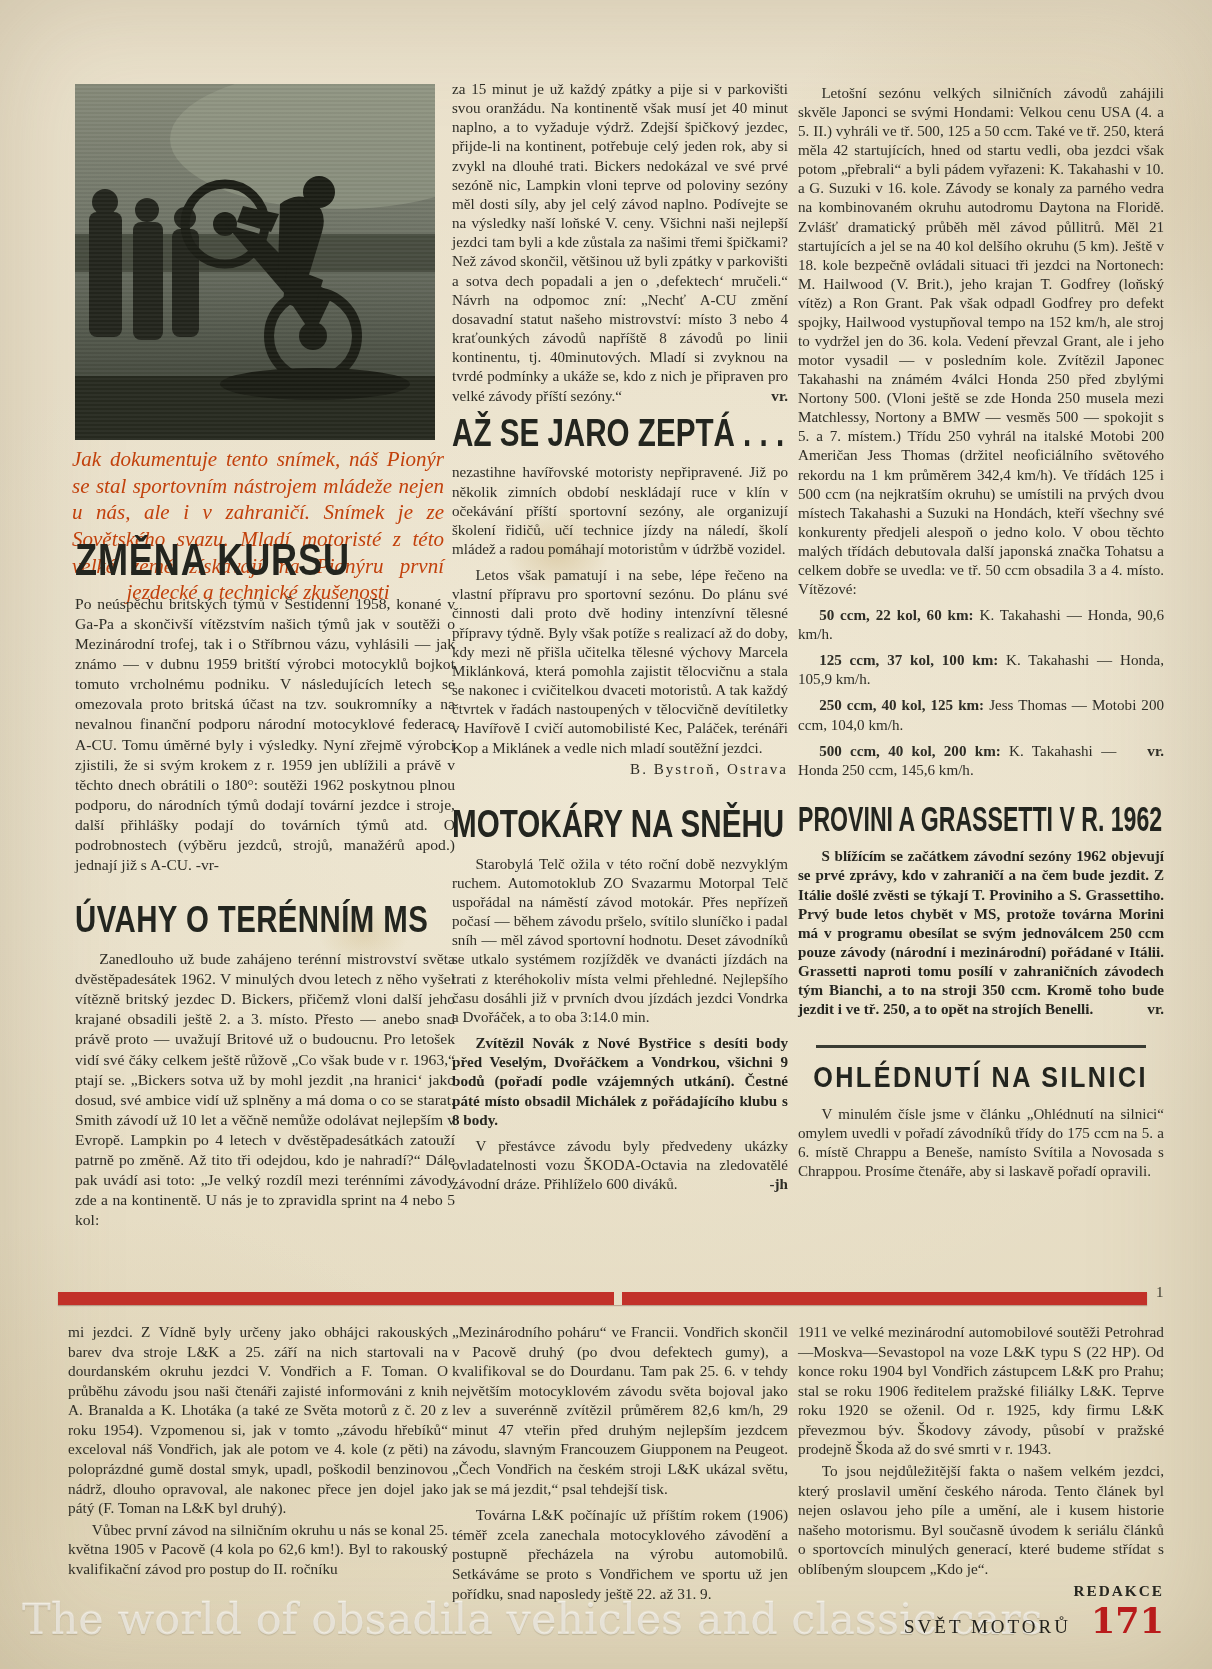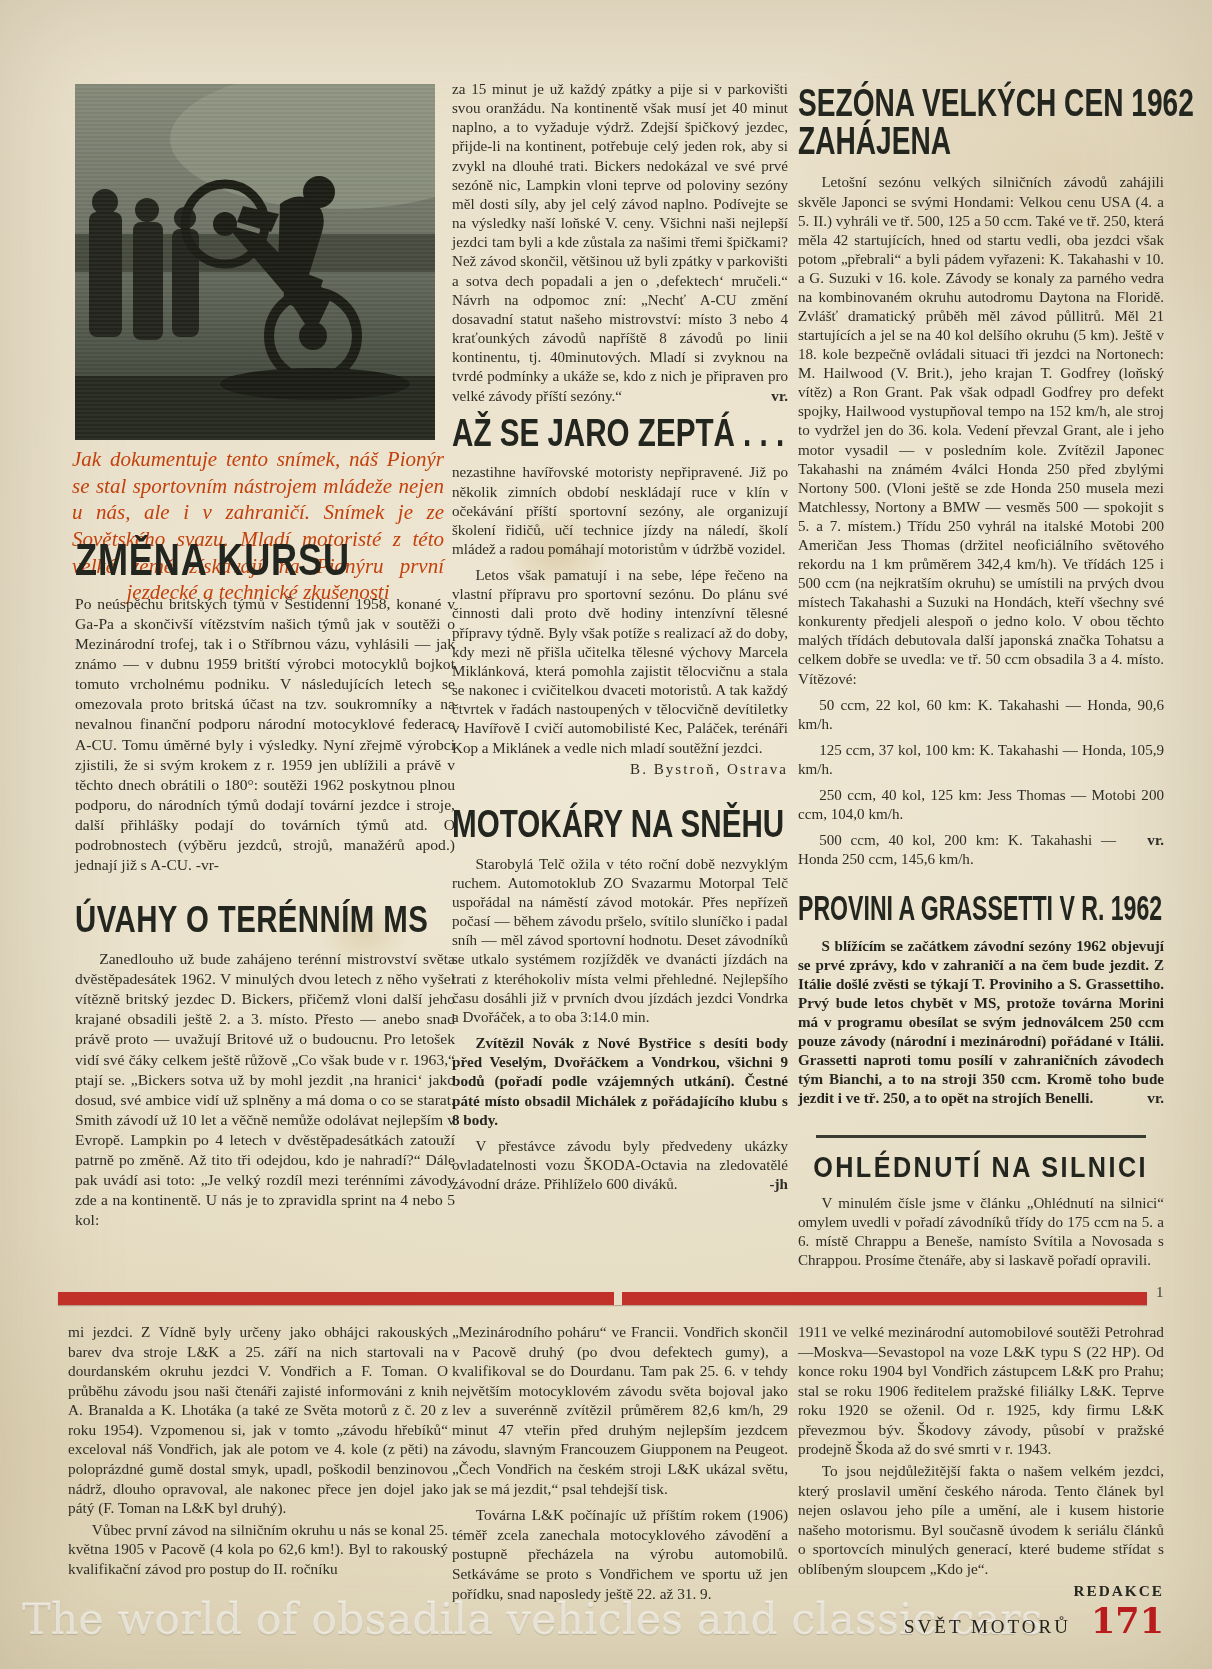--- a/index.html
+++ b/index.html
@@ -50,21 +50,21 @@
   .h-sezona .hx{transform:scale(.76,1.05);display:block;}
   .h-provini{font-size:33px;margin-top:22px;} .h-provini .hx{transform:scale(.70,1.08);}
   .h-ohled{font-size:26px;margin:16px 0 14px 0;text-align:center;letter-spacing:2.5px;}
   .h-ohled .hx{transform:scale(.97,1.12);transform-origin:center;}
   .rule{border-top:3px solid #3a3c33;width:330px;margin:26px auto 4px auto;}
   
   .sig-line{text-align:right;text-indent:0;margin-top:2px;}
   .sig-spaced{letter-spacing:2px;}
   .sig-inline{float:right;font-weight:700;padding-left:10px;}
   .res{text-indent:1.4em;margin-top:7px;}
-  .res .lead{font-weight:400;}
+  .res .lead{font-weight:700;}
   
   .redbar{position:absolute;left:58px;top:1292px;width:1089px;height:13px;
     background:linear-gradient(90deg,#c23129 0 556px,rgba(0,0,0,0) 556px 564px,#c23129 564px 100%);
     box-shadow:0 1px 1px rgba(90,30,20,.3);}
   .edge-mark{position:absolute;left:1156px;top:1284px;font-size:15px;color:#3a392f;}
   
   .footer{position:absolute;left:820px;top:1600px;width:344px;text-align:right;white-space:nowrap;}
   .footer .brand{font-weight:400;font-size:19px;letter-spacing:3px;color:#23221c;}
   .footer .pagenum{font-weight:700;font-size:35px;margin-left:16px;color:#b91c1c;
     font-family:"DejaVu Serif",serif;}
@@ -130,24 +130,20 @@
   <p class="flush">nezastihne havířovské motoristy nepřipravené. Již po několik zimních období neskládají ruce v klín v očekávání příští sportovní sezóny, ale organizují školení řidičů, učí technice jízdy na náledí, školí mládež a radou pomáhají motoristům v údržbě vozidel.</p>
   <p class="gap">Letos však pamatují i na sebe, lépe řečeno na vlastní přípravu pro sportovní sezónu. Do plánu své činnosti dali proto dvě hodiny intenzívní tělesné přípravy týdně. Byly však potíže s realizací až do doby, kdy mezi ně přišla učitelka tělesné výchovy Marcela Miklánková, která pomohla zajistit tělocvičnu a stala se nakonec i cvičitelkou dvaceti motoristů. A tak každý čtvrtek v řadách nastoupených v tělocvičně devítiletky v Havířově I cvičí automobilisté Kec, Paláček, terénáři Kop a Miklánek a vedle nich mladí soutěžní jezdci.</p>
   <p class="sig-line sig-spaced">B. Bystroň, Ostrava</p>
   <h2 class="h-moto"><span class="hx">MOTOKÁRY NA SNĚHU</span></h2>
   <p>Starobylá Telč ožila v této roční době nezvyklým ruchem. Automotoklub ZO Svazarmu Motorpal Telč uspořádal na náměstí závod motokár. Přes nepřízeň počasí — během závodu pršelo, svítilo sluníčko i padal sníh — měl závod sportovní hodnotu. Deset závodníků se utkalo systémem rozjížděk ve dvanácti jízdách na trati z kteréhokoliv místa velmi přehledné. Nejlepšího času dosáhli již v prvních dvou jízdách jezdci Vondrka a Dvořáček, a to oba 3:14.0 min.</p>
   <p class="gap bold">Zvítězil Novák z Nové Bystřice s desíti body před Veselým, Dvořáčkem a Vondrkou, všichni 9 bodů (pořadí podle vzájemných utkání). Čestné páté místo obsadil Michálek z pořádajícího klubu s 8 body.</p>
   <p class="gap"><span>V přestávce závodu byly předvedeny ukázky ovladatelnosti vozu ŠKODA-Octavia na zledovatělé závodní dráze. Přihlíželo 600 diváků.</span><span class="sig-inline">-jh</span></p>
 </div>
 
 <div class="col" id="col3">
-  <h2 class="h-sezona">
-    <span class="hx">SEZÓNA VELKÝCH CEN 1962</span>
-    <span class="hx">ZAHÁJENA</span>
-  </h2>
   <p>Letošní sezónu velkých silničních závodů zahájili skvěle Japonci se svými Hondami: Velkou cenu USA (4. a 5. II.) vyhráli ve tř. 500, 125 a 50 ccm. Také ve tř. 250, která měla 42 startujících, hned od startu vedli, oba jezdci však potom „přebrali“ a byli pádem vyřazeni: K. Takahashi v 10. a G. Suzuki v 16. kole. Závody se konaly za parného vedra na kombinovaném okruhu autodromu Daytona na Floridě. Zvlášť dramatický průběh měl závod půllitrů. Měl 21 startujících a jel se na 40 kol delšího okruhu (5 km). Ještě v 18. kole bezpečně ovládali situaci tři jezdci na Nortonech: M. Hailwood (V. Brit.), jeho krajan T. Godfrey (loňský vítěz) a Ron Grant. Pak však odpadl Godfrey pro defekt spojky, Hailwood vystupňoval tempo na 152 km/h, ale stroj to vydržel jen do 36. kola. Vedení převzal Grant, ale i jeho motor vysadil — v posledním kole. Zvítězil Japonec Takahashi na známém 4válci Honda 250 před zbylými Nortony 500. (Vloni ještě se zde Honda 250 musela mezi Matchlessy, Nortony a BMW — vesměs 500 — spokojit s 5. a 7. místem.) Třídu 250 vyhrál na italské Motobi 200 Američan Jess Thomas (držitel neoficiálního světového rekordu na 1 km průměrem 342,4 km/h). Ve třídách 125 i 500 ccm (na nejkratším okruhu) se umístili na prvých dvou místech Takahashi a Suzuki na Hondách, kteří všechny své konkurenty předjeli alespoň o jedno kolo. V obou těchto malých třídách debutovala další japonská značka Tohatsu a celkem dobře se uvedla: ve tř. 50 ccm obsadila 3 a 4. místo. Vítězové:</p>
   <p class="res"><span class="lead">50 ccm, 22 kol, 60 km:</span><span> K. Takahashi — Honda, 90,6 km/h.</span></p>
   <p class="res"><span class="lead">125 ccm, 37 kol, 100 km:</span><span> K. Takahashi — Honda, 105,9 km/h.</span></p>
   <p class="res"><span class="lead">250 ccm, 40 kol, 125 km:</span><span> Jess Thomas — Motobi 200 ccm, 104,0 km/h.</span></p>
   <p class="res"><span class="sig-inline">vr.</span><span class="lead">500 ccm, 40 kol, 200 km:</span><span> K. Takahashi — Honda 250 ccm, 145,6 km/h.</span></p>
   <h2 class="h-provini"><span class="hx">PROVINI A GRASSETTI V R. 1962</span></h2>
   <p class="bold"><span>S blížícím se začátkem závodní sezóny 1962 objevují se prvé zprávy, kdo v zahraničí a na čem bude jezdit. Z Itálie došlé zvěsti se týkají T. Proviniho a S. Grassettiho. Prvý bude letos chybět v MS, protože továrna Morini má v programu obesílat se svým jednoválcem 250 ccm pouze závody (národní i mezinárodní) pořádané v Itálii. Grassetti naproti tomu posílí v zahraničních závodech tým Bianchi, a to na stroji 350 ccm. Kromě toho bude jezdit i ve tř. 250, a to opět na strojích Benelli.</span><span class="sig-inline">vr.</span></p>
   <div class="rule"></div>
   <h2 class="h-ohled"><span class="hx">OHLÉDNUTÍ NA SILNICI</span></h2>
   <p>V minulém čísle jsme v článku „Ohlédnutí na silnici“ omylem uvedli v pořadí závodníků třídy do 175 ccm na 5. a 6. místě Chrappu a Beneše, namísto Svítila a Novosada s Chrappou. Prosíme čtenáře, aby si laskavě pořadí opravili.</p>

